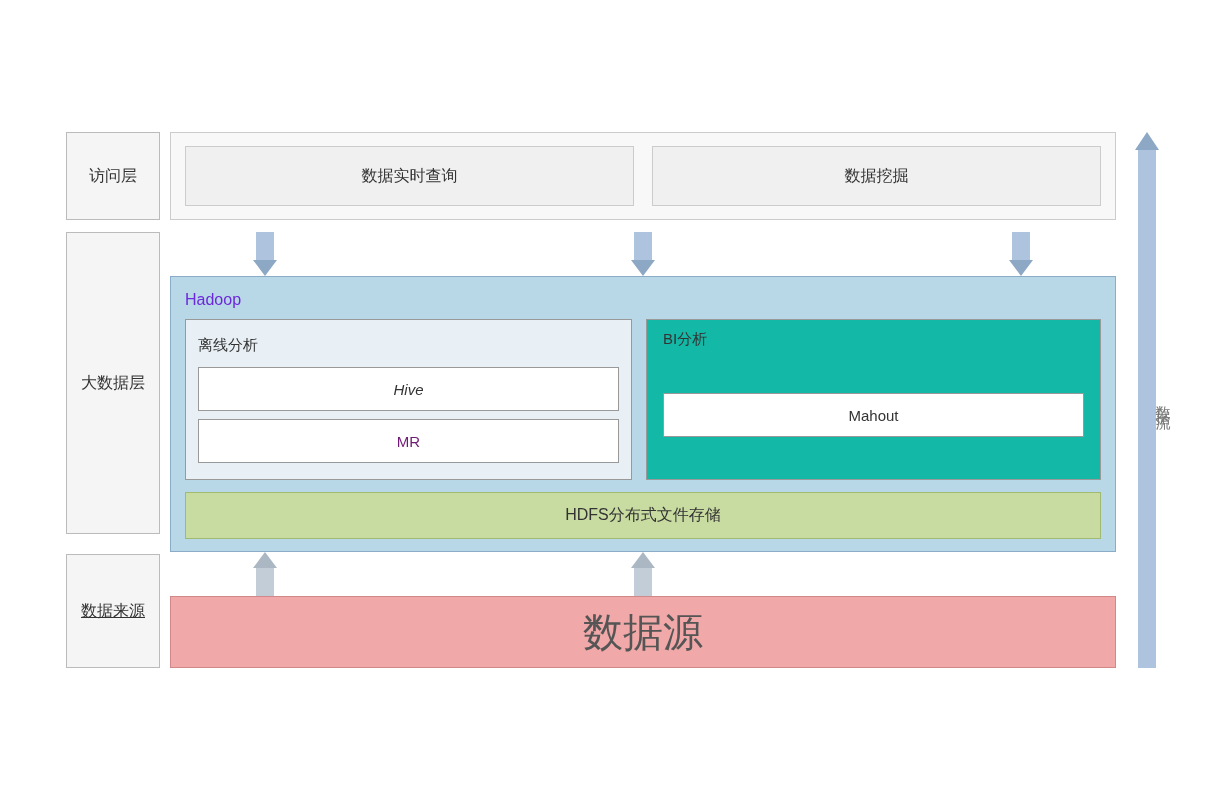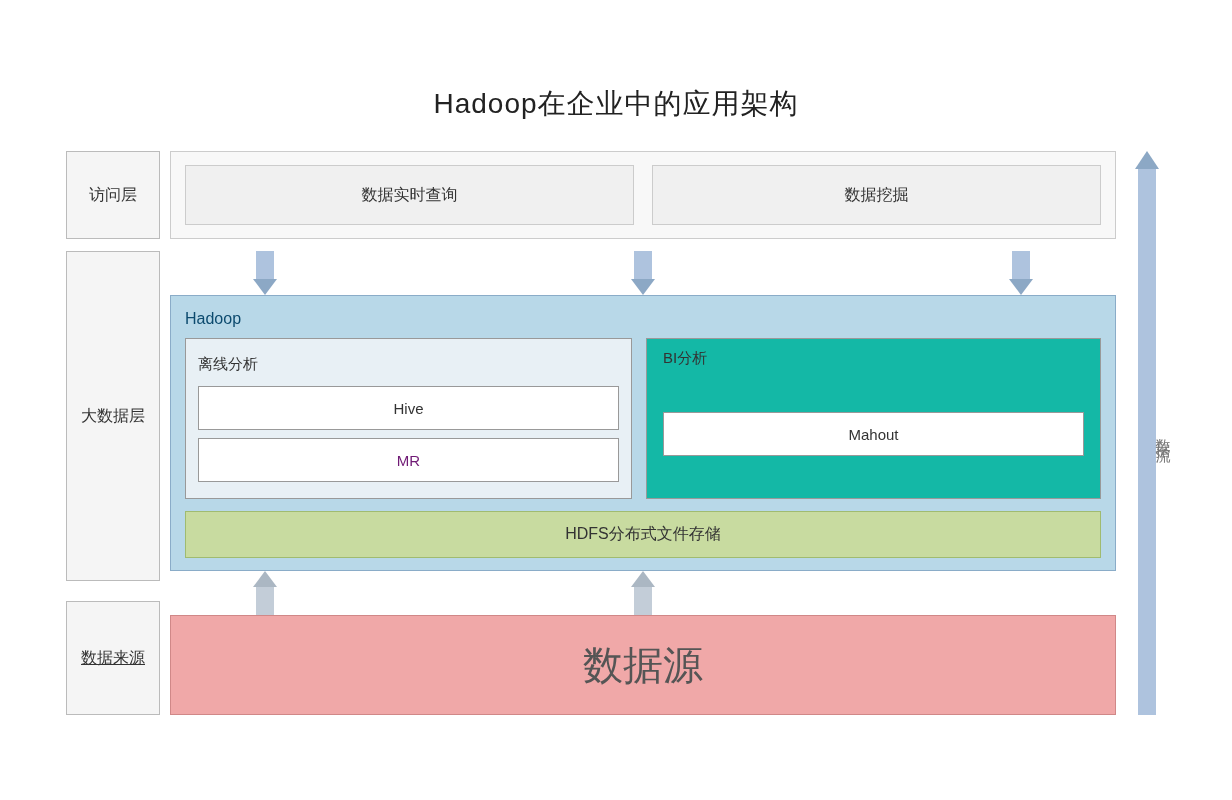--- a/index.html
+++ b/index.html
@@ -147,21 +147,21 @@
       background: #b8d8e8;
       border: 1.5px solid #8aacc8;
       padding: 14px 14px 12px 14px;
       flex: 1;
       display: flex;
       flex-direction: column;
     }
 
     .hadoop-label {
       font-size: 16px;
-      color: #0c4a6e;
+      color: #6d28d9;
       margin-bottom: 10px;
       font-weight: 400;
     }
 
     .hadoop-inner-row {
       display: flex;
       flex-direction: row;
       gap: 14px;
       flex: 1;
     }
@@ -180,20 +180,21 @@
     .sub-label {
       font-size: 15px;
       color: #333;
       margin-bottom: 4px;
     }
 
     .tool-row {
       display: flex;
       flex-direction: column;
       gap: 10px;
+      font-style: italic;
     }
 
     .tool-box {
       border: 1.5px solid #999;
       background: #fff;
       padding: 10px 18px;
       font-size: 15px;
       color: #333;
       display: flex;
       align-items: center;
@@ -283,21 +284,21 @@
       width: 18px;
       background: #aab8c8;
       flex: 1;
       opacity: 0.7;
     }
 
     
     .datasource-box {
       background: #f0a8a8;
       border: 1.5px solid #d08888;
-      height: 100px;
+      height: 72px;
       display: flex;
       align-items: center;
       justify-content: center;
       font-size: 40px;
       color: #555;
       font-weight: 400;
     }
 
     
     .right-arrow-col {
@@ -336,21 +337,20 @@
       right: -6px;
       top: 50%;
       transform: translateY(-50%);
       letter-spacing: 4px;
     }
   </style>
 </head>
 <body>
 
 <div class="container">
-  <div class="main-title">Hadoop在企业中的应用架构</div>
 
   <div class="diagram-wrapper">
 
     <div class="left-labels">
       <div class="left-label-box left-label-fangwen">访问层</div>
       <div class="left-label-box left-label-dashuju">大数据层</div>
       <div class="left-label-box left-label-shuju">数据来源</div>
     </div>
 
     <div class="center-content">

